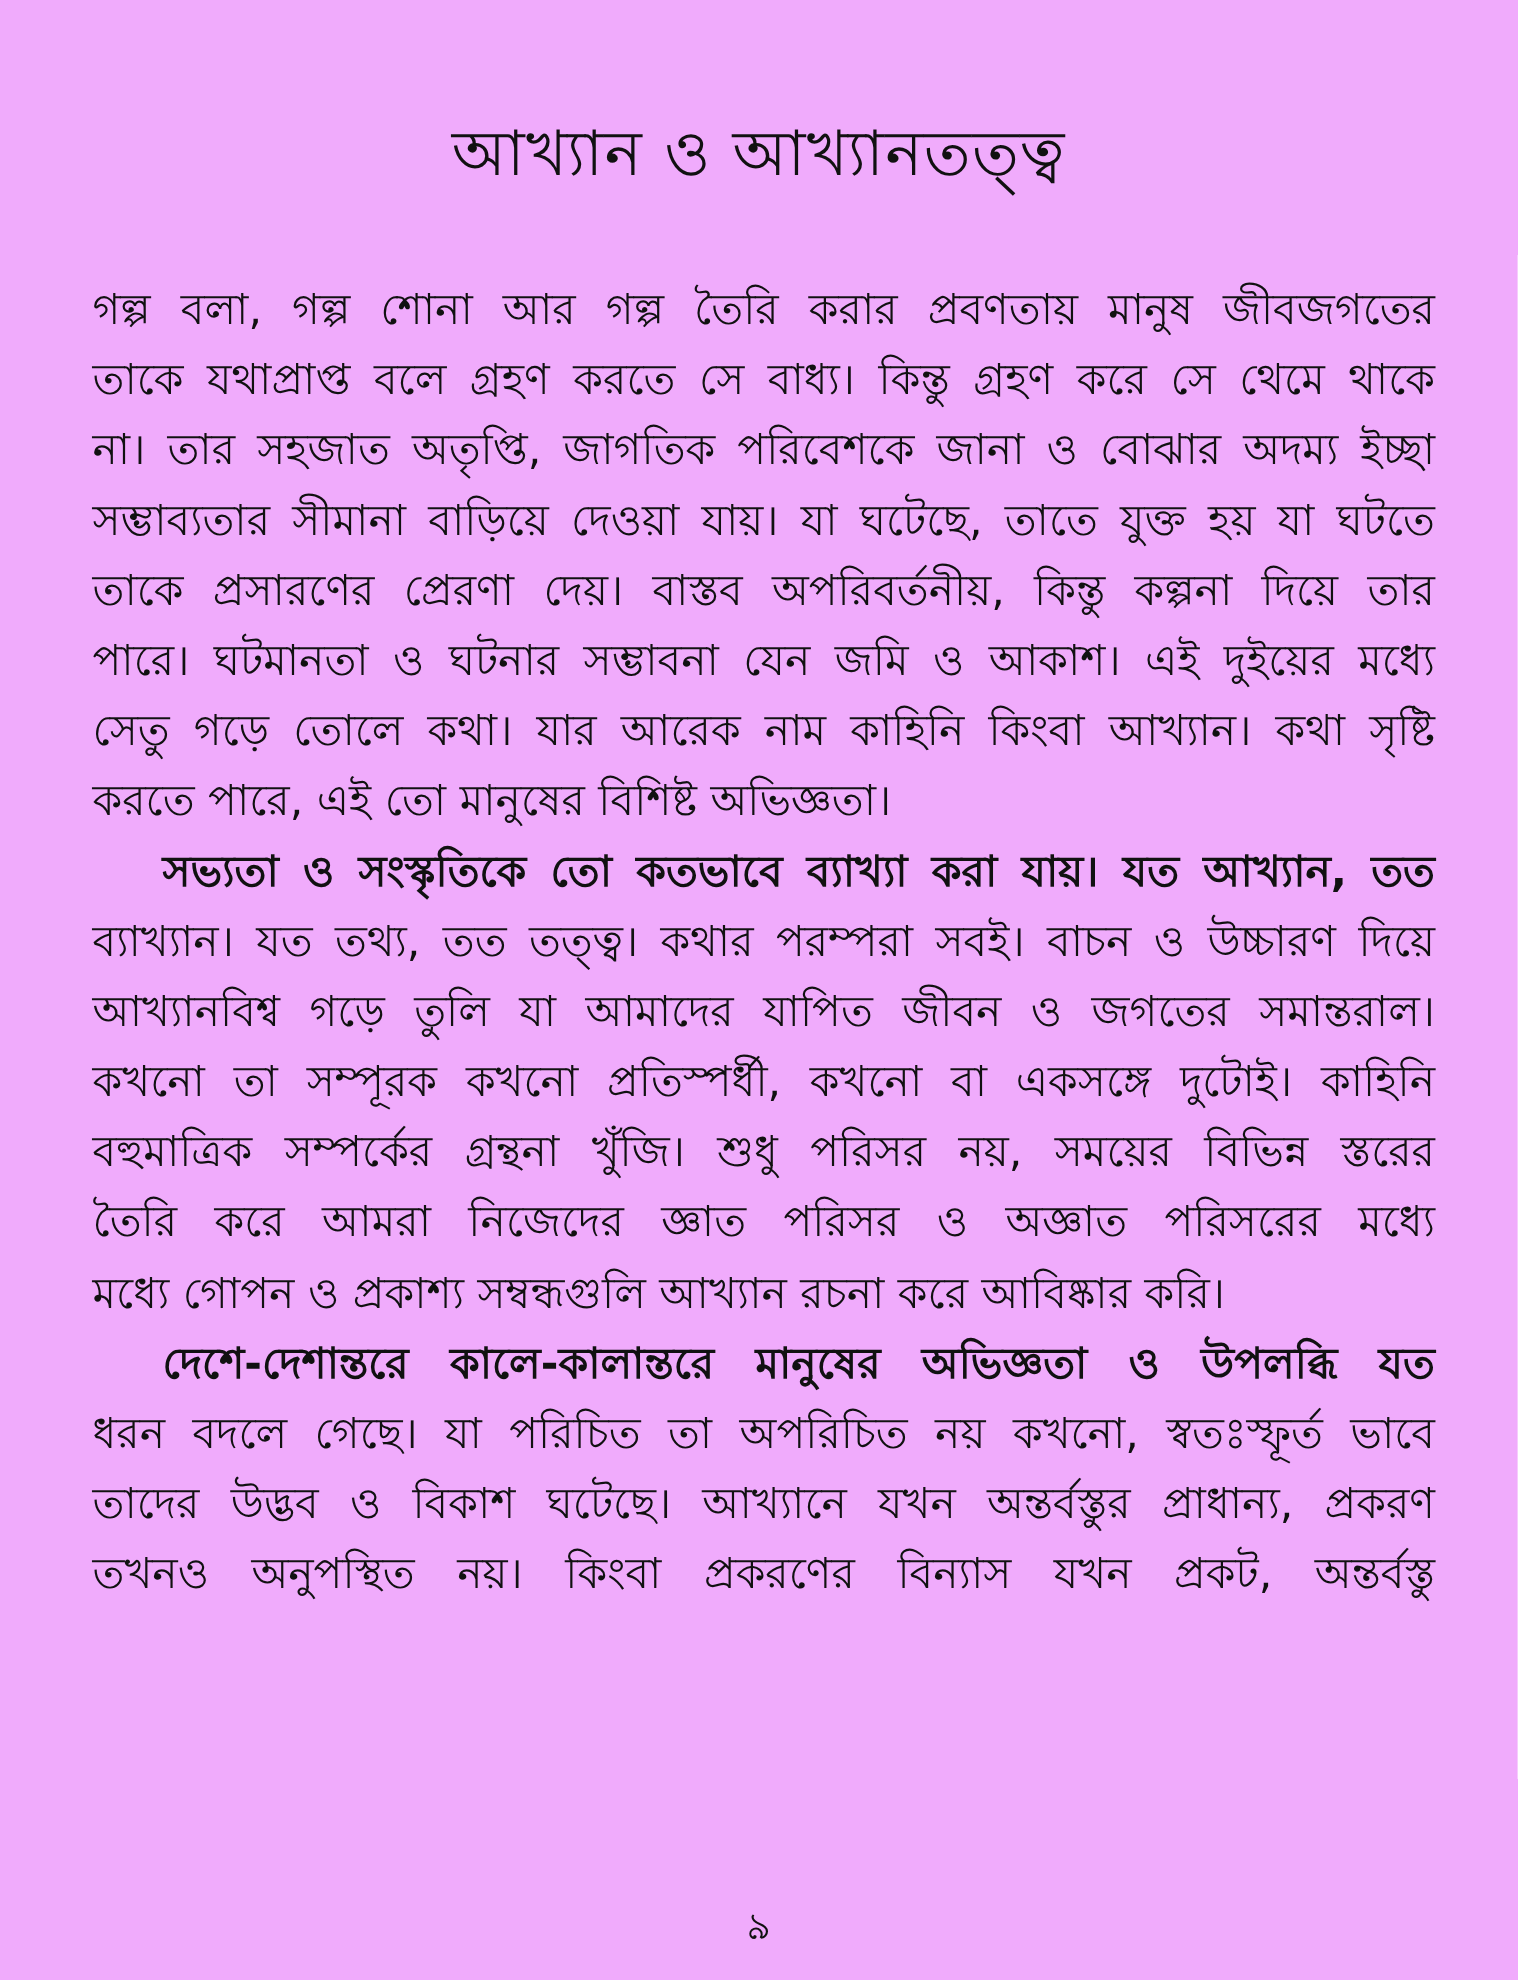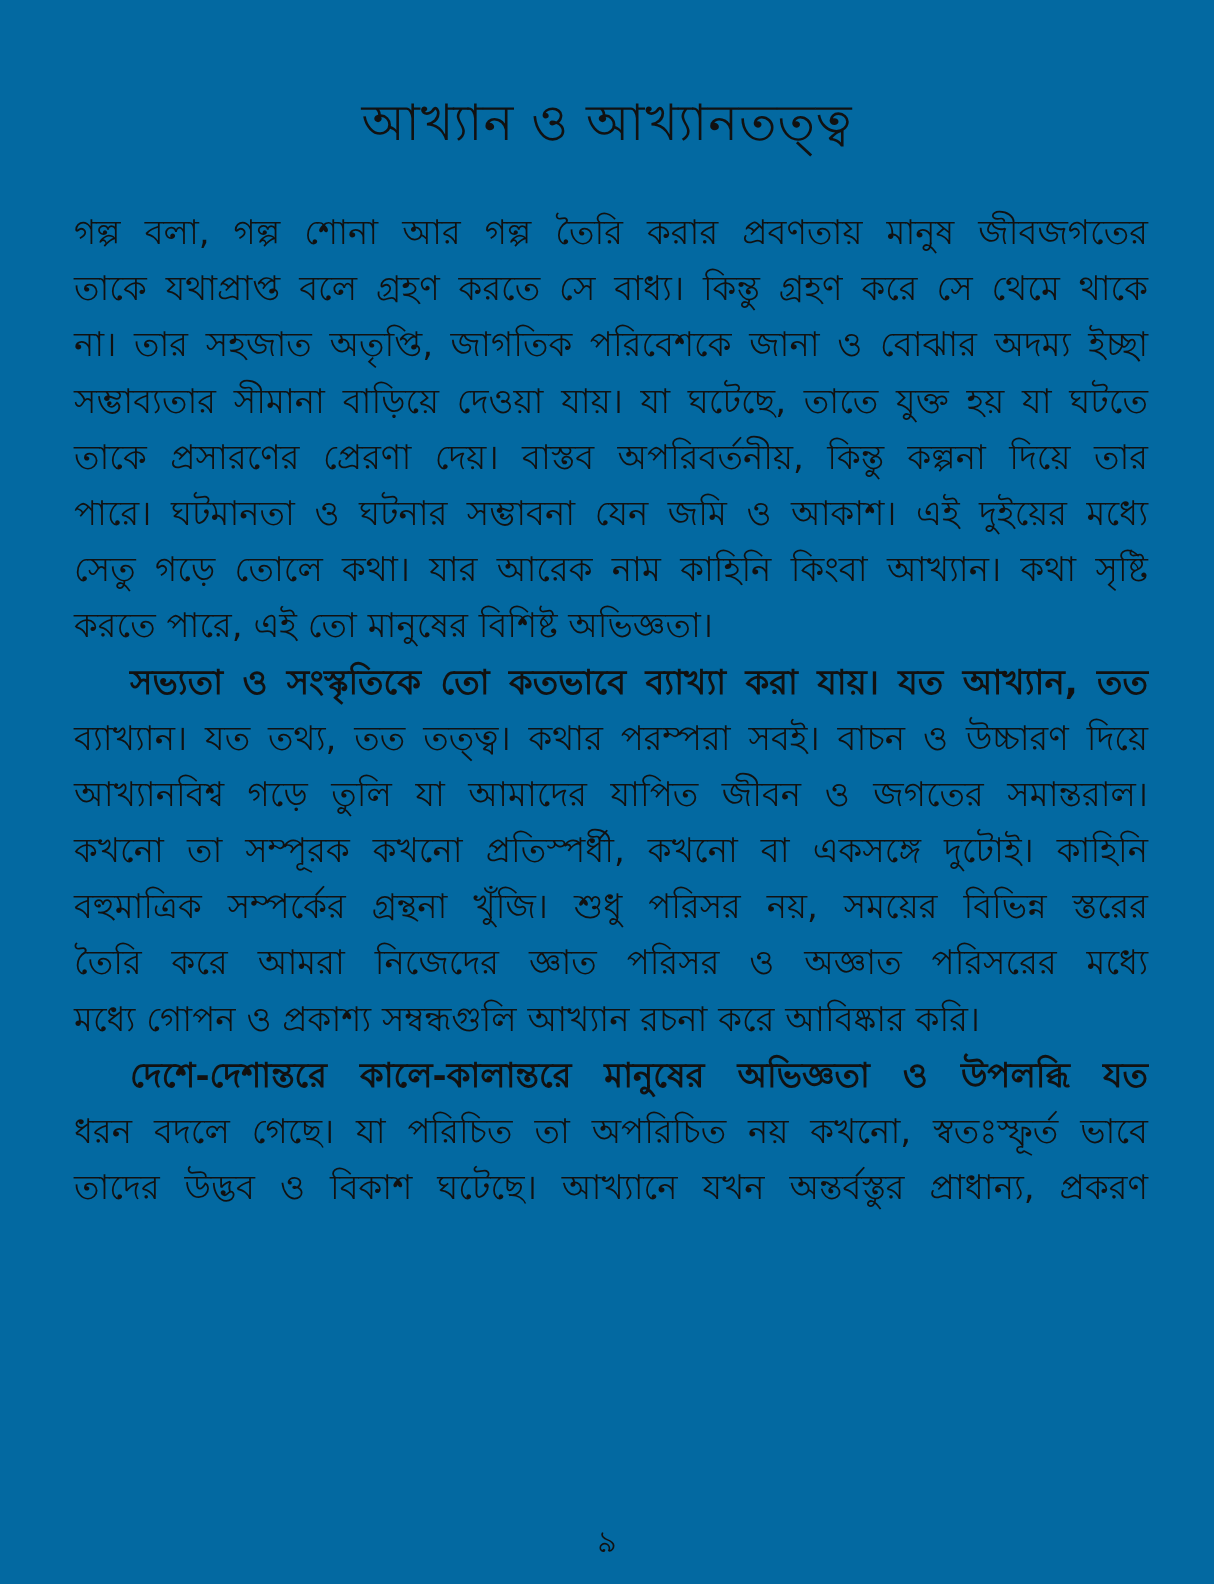--- a/index.html
+++ b/index.html
@@ -13,38 +13,38 @@
       position: relative;
       overflow: hidden;
       font-family: "DejaVu Sans", sans-serif;
       color: #111111;
     }
     .page {
       position: absolute;
       left: 0; top: 0;
       width: 1214px;
       height: 1584px;
-      background: #0369a1;
+      background: #f0abfc;
     }
     .title {
       position: absolute;
       top: 88px;
       left: 0;
       width: 1214px;
       text-align: center;
       font-size: 50px;
       line-height: 70px;
       font-weight: normal;
       margin: 0;
       letter-spacing: 1px;
     }
     .body-text {
       position: absolute;
       left: 74px;
-      top: 204px;
+      top: 220px;
       width: 1074px;
     }
     .line {
       height: 56.2px;
       line-height: 56px;
       font-size: 34px;
       white-space: nowrap;
       text-align: justify;
       text-align-last: justify;
       overflow: visible;
@@ -93,19 +93,20 @@
       <div class="line">কখনো তা সম্পূরক কখনো প্রতিস্পর্ধী, কখনো বা একসঙ্গে দুটোই। কাহিনি</div>
       <div class="line">বহুমাত্রিক সম্পর্কের গ্রন্থনা খুঁজি। শুধু পরিসর নয়, সময়ের বিভিন্ন স্তরের</div>
       <div class="line">তৈরি করে আমরা নিজেদের জ্ঞাত পরিসর ও অজ্ঞাত পরিসরের মধ্যে</div>
       <div class="line last">মধ্যে গোপন ও প্রকাশ্য সম্বন্ধগুলি আখ্যান রচনা করে আবিষ্কার করি।</div>
     </div>
 
     <div class="paragraph">
       <div class="line indent">দেশে-দেশান্তরে কালে-কালান্তরে মানুষের অভিজ্ঞতা ও উপলব্ধি যত</div>
       <div class="line">ধরন বদলে গেছে। যা পরিচিত তা অপরিচিত নয় কখনো, স্বতঃস্ফূর্ত ভাবে</div>
       <div class="line">তাদের উদ্ভব ও বিকাশ ঘটেছে। আখ্যানে যখন অন্তর্বস্তুর প্রাধান্য, প্রকরণ</div>
+      <div class="line">তখনও অনুপস্থিত নয়। কিংবা প্রকরণের বিন্যাস যখন প্রকট, অন্তর্বস্তু</div>
     </div>
 
   </div>
 
   <div class="page-number">৯</div>
 
 </div>
 
 </body></html>

